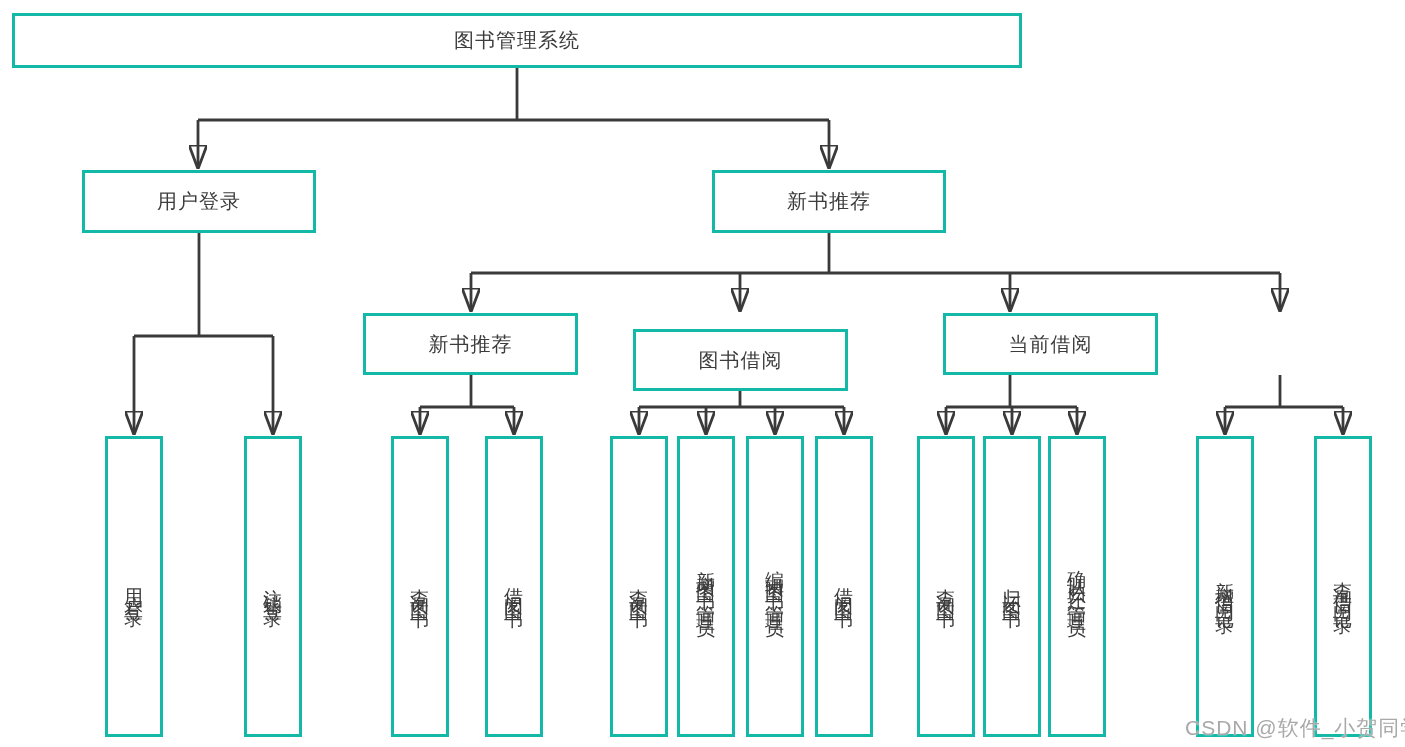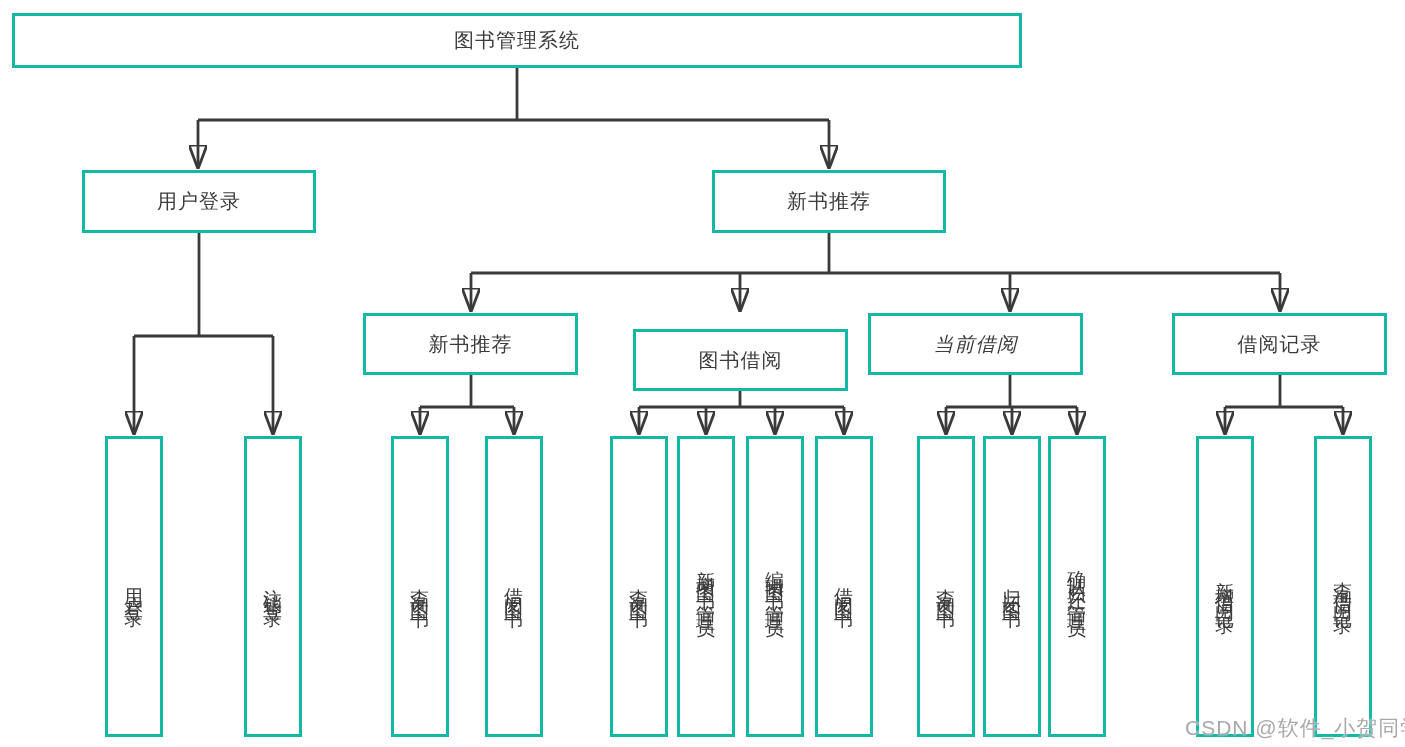--- a/index.html
+++ b/index.html
@@ -124,25 +124,22 @@
   <div class="node lvl2" style="left:712px;">
     <span class="lbl">新书推荐</span>
   </div>
 
   <div class="node lvl3" style="left:363px;">
     <span class="lbl">新书推荐</span>
   </div>
   <div class="node lvl3" style="left:633px;margin-top:16px;">
     <span class="lbl">图书借阅</span>
   </div>
-  <div class="node lvl3" style="left:868px;font-style:italic;">
+  <div class="node lvl3" style="left:943px;">
     <span class="lbl">当前借阅</span>
-  </div>
-  <div class="node lvl3" style="left:1172px;">
-    <span class="lbl">借阅记录</span>
   </div>
 
   <div class="node leaf" style="left:105px;">
     <span class="lbl">用户登录</span>
   </div>
   <div class="node leaf" style="left:244px;">
     <span class="lbl">注销登录</span>
   </div>
 
   <div class="node leaf" style="left:391px;">

